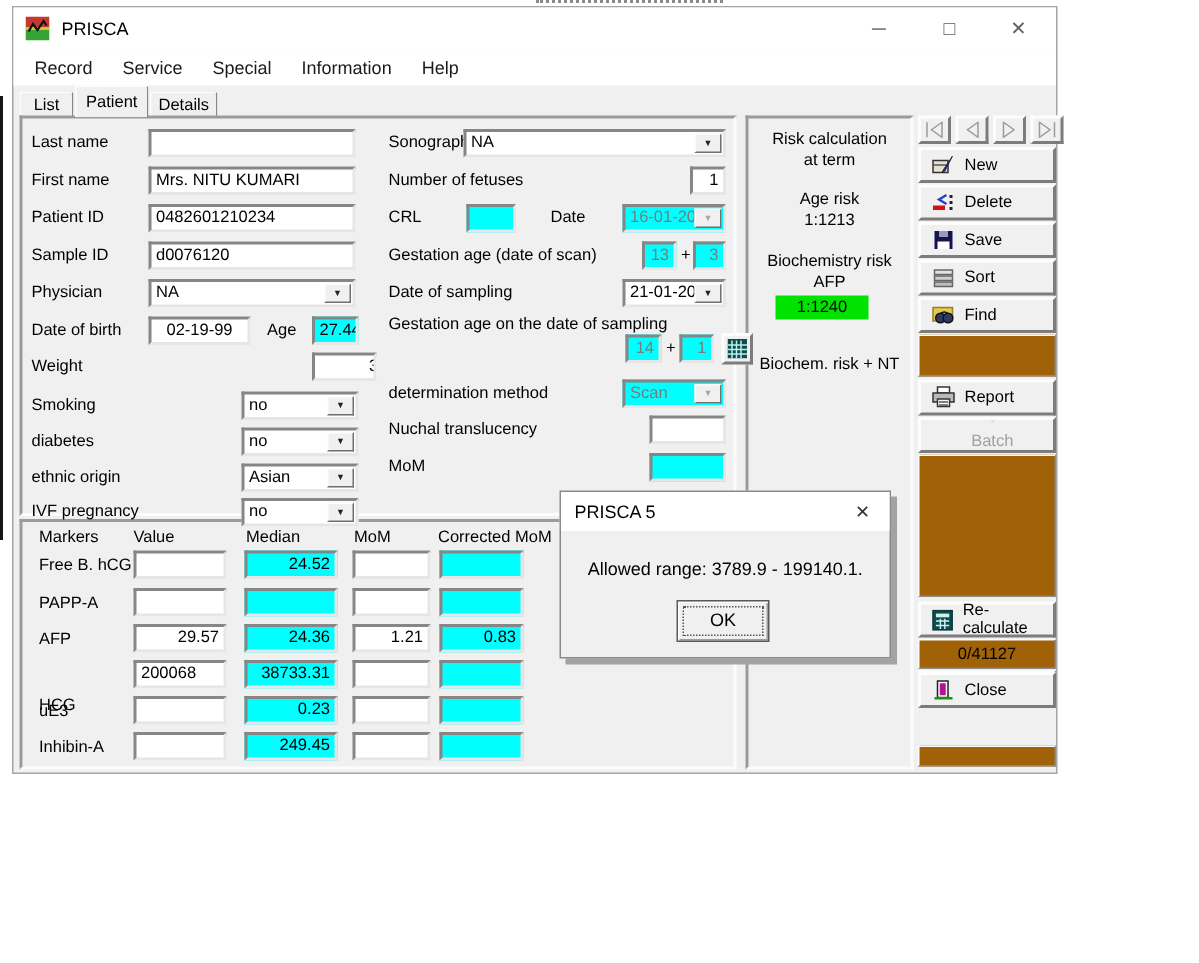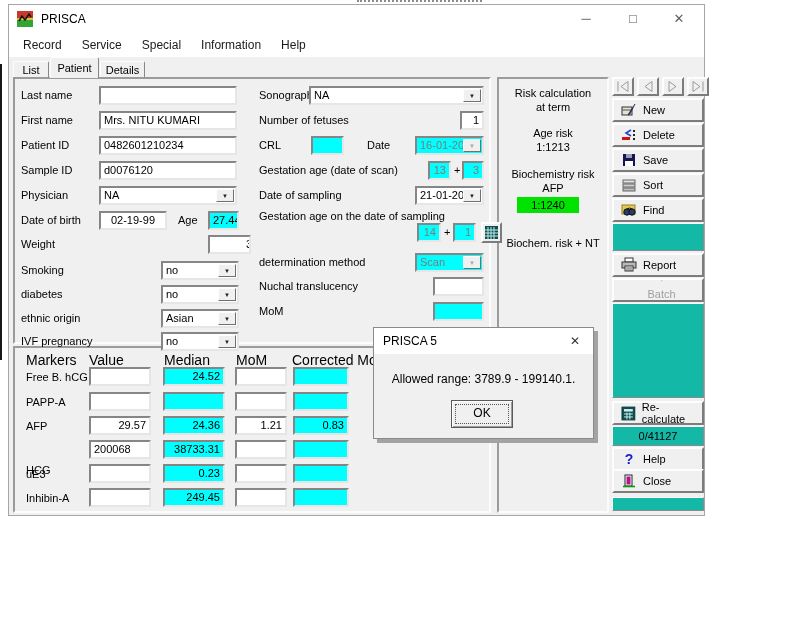--- a/index.html
+++ b/index.html
@@ -30,27 +30,27 @@
   .lbl{position:absolute;white-space:nowrap;}
   .combo-arrow{position:absolute;right:1px;top:1px;bottom:1px;width:16px;background:#f0f0f0;
          border:1px solid;border-color:#fdfdfd #707070 #707070 #fdfdfd;
          font-size:6px;line-height:13px;text-align:center;color:#222;}
   .combo-arrow.disabled{color:#a8a8a8;}
   .graytext{color:#7b7b7b;}
   .btn3d{position:absolute;box-sizing:border-box;background:#f0f0f0;
          border:2px solid;border-color:#fdfdfd #7c7c7c #7c7c7c #fdfdfd;
          display:flex;align-items:center;gap:6px;padding-left:7px;font-size:11px;}
   .btn3d.disabled{color:#a0a0a0;flex-direction:column;}
-  .flatstrip{position:absolute;box-sizing:border-box;background:#14b8a6;text-align:center;
+  .flatstrip{position:absolute;box-sizing:border-box;background:#a16207;text-align:center;
          border:1px solid;border-color:#fdfdfd #8a8a8a #8a8a8a #fdfdfd;}
   .navbtn{position:absolute;box-sizing:border-box;width:22px;height:19px;background:#f0f0f0;
          border:2px solid;border-color:#fdfdfd #7c7c7c #7c7c7c #fdfdfd;
          display:flex;align-items:center;justify-content:center;}
   .risk-line{position:absolute;width:108px;text-align:center;white-space:nowrap;}
-  .markers-header{position:absolute;white-space:nowrap;font-size:14px;}
+  .markers-header{position:absolute;white-space:nowrap;font-size:11px;}
   
   .dialog{position:absolute;left:373px;top:327px;width:221px;height:112px;background:#f0f0f0;
           border:1px solid #8a8a8a;box-shadow:4px 4px 0 #a3a3a3;box-sizing:border-box;z-index:20;}
   .dialog-title{position:absolute;left:0;top:0;right:0;height:26px;background:#fff;}
   .dialog-title-text{position:absolute;left:9px;top:0;line-height:26px;font-size:12px;}
   .dialog-close{position:absolute;right:4px;top:0;width:28px;height:26px;text-align:center;
           line-height:26px;color:#333;font-size:12px;}
   .dialog-msg{position:absolute;left:0;top:44px;width:100%;text-align:center;font-size:12px;}
   .ok-btn{position:absolute;left:77px;top:72px;width:60px;height:26px;background:#f0f0f0;
           border:1px solid #5a5a5a;box-shadow:inset 1px 1px 0 #fdfdfd, inset -1px -1px 0 #9d9d9d;
@@ -355,21 +355,21 @@
       <span>Re-calculate</span>
     </div>
 
     <div class="flatstrip" style="left:603px;top:421px;width:92px;height:20px;line-height:18px;">0/41127</div>
 
     <div class="btn3d" style="left:603px;top:442px;width:92px;height:24px;">
       <span style="color:#1a1acc;font-weight:bold;font-size:14px;width:16px;text-align:center;">?</span>
       <span>Help</span>
     </div>
 
-    <div class="btn3d" style="left:603px;top:464px;width:92px;height:24px;">
+    <div class="btn3d" style="left:603px;top:443px;width:92px;height:24px;">
       <svg width="16" height="16" viewBox="0 0 16 16">
         <rect x="4" y="2" width="7" height="11" fill="#fff" stroke="#222"></rect>
         <rect x="5.5" y="3.5" width="4" height="8" fill="#b3158f"></rect>
         <path d="M2 13.5 h12" stroke="#0a9a0a" stroke-width="1.6"></path>
       </svg>
       <span>Close</span>
     </div>
 
     <div class="flatstrip" style="left:603px;top:492px;width:92px;height:14px;"></div>
 

